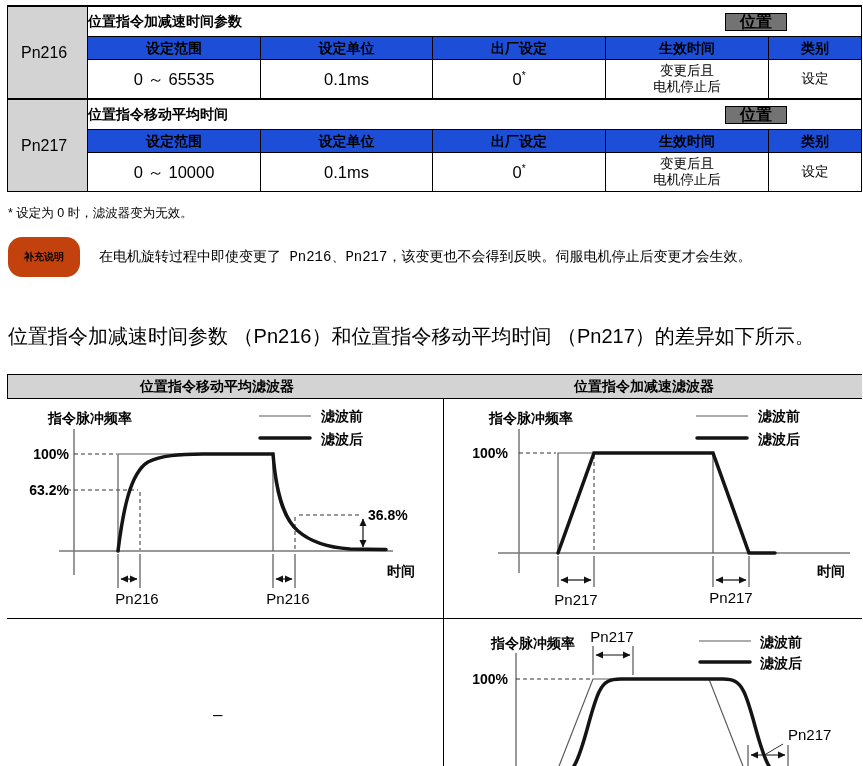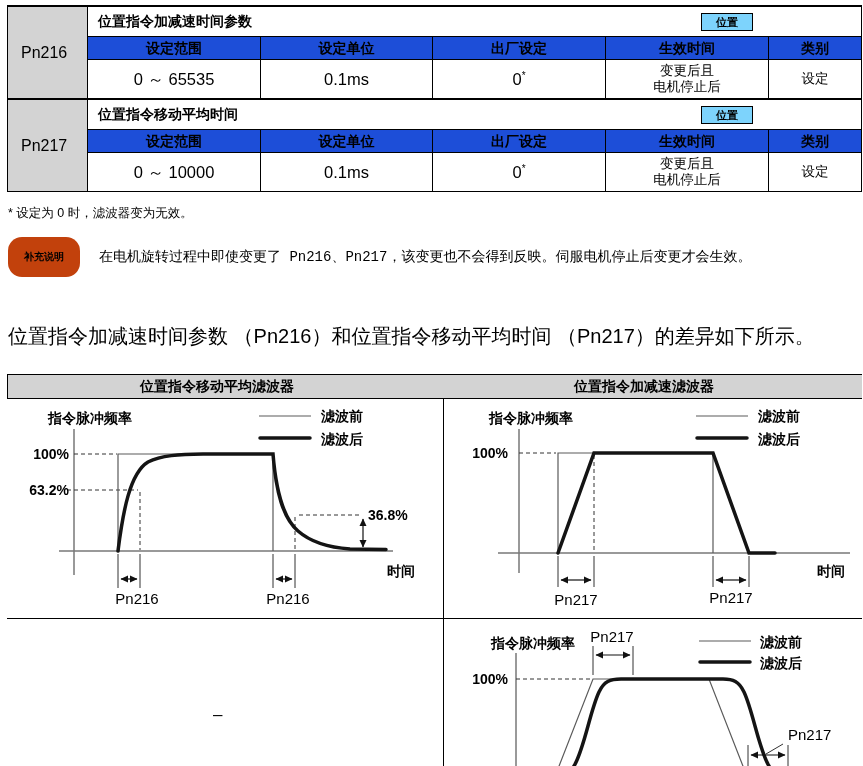--- a/index.html
+++ b/index.html
@@ -7,23 +7,23 @@
     font-family:"Liberation Sans","DejaVu Sans",sans-serif; overflow:hidden; }
   svg { display:block; font-family:inherit; }
 
   
   .param-table { width:855px; margin:5px 0 0 7px; border:1px solid #000; border-top:2px solid #000; }
   .pblock { display:grid; grid-template-columns:80px 173px 172px 173px 163px 1fr;
             grid-template-rows:30px 23px 38px; border-bottom:2px solid #000; }
   .plabel { grid-row:1 / span 3; grid-column:1; background:#d3d3d3; border-right:1px solid #000;
             display:flex; align-items:center; padding-left:13px; font-size:16px; }
   .ptitle { grid-column:2 / span 5; border-bottom:1px solid #000; display:flex; align-items:center;
-            justify-content:space-between; padding-left:10px; font-weight:bold; font-size:14px; }
-  .pbadge { display:inline-block; border:1px solid #000; background:#7dd3fc; font-size:11px;
-            font-weight:bold; line-height:16px; padding:0 14px; margin-right:108px; }
+            justify-content:space-between; font-weight:bold; font-size:14px; }
+  .pbadge { display:inline-block; border:1px solid #000; background:#737373; font-size:16px;
+            font-weight:bold; line-height:16px; padding:0 14px; margin-right:74px; }
   .phead { background:#1d4ed8; border-right:1px solid #000; border-bottom:1px solid #000;
            text-align:center; line-height:22px; font-weight:bold; font-size:14px; }
   .phead.last, .pval.last { border-right:none; }
   .pval { border-right:1px solid #000; display:flex; flex-direction:column;
           align-items:center; justify-content:center; font-size:13.5px; line-height:1.22; }
   .pval.num { font-size:16.5px; }
   .pval sup { font-size:10px; vertical-align:super; line-height:0; }
 
   
   .footnote { margin:13px 0 0 8px; font-size:12.5px; }

